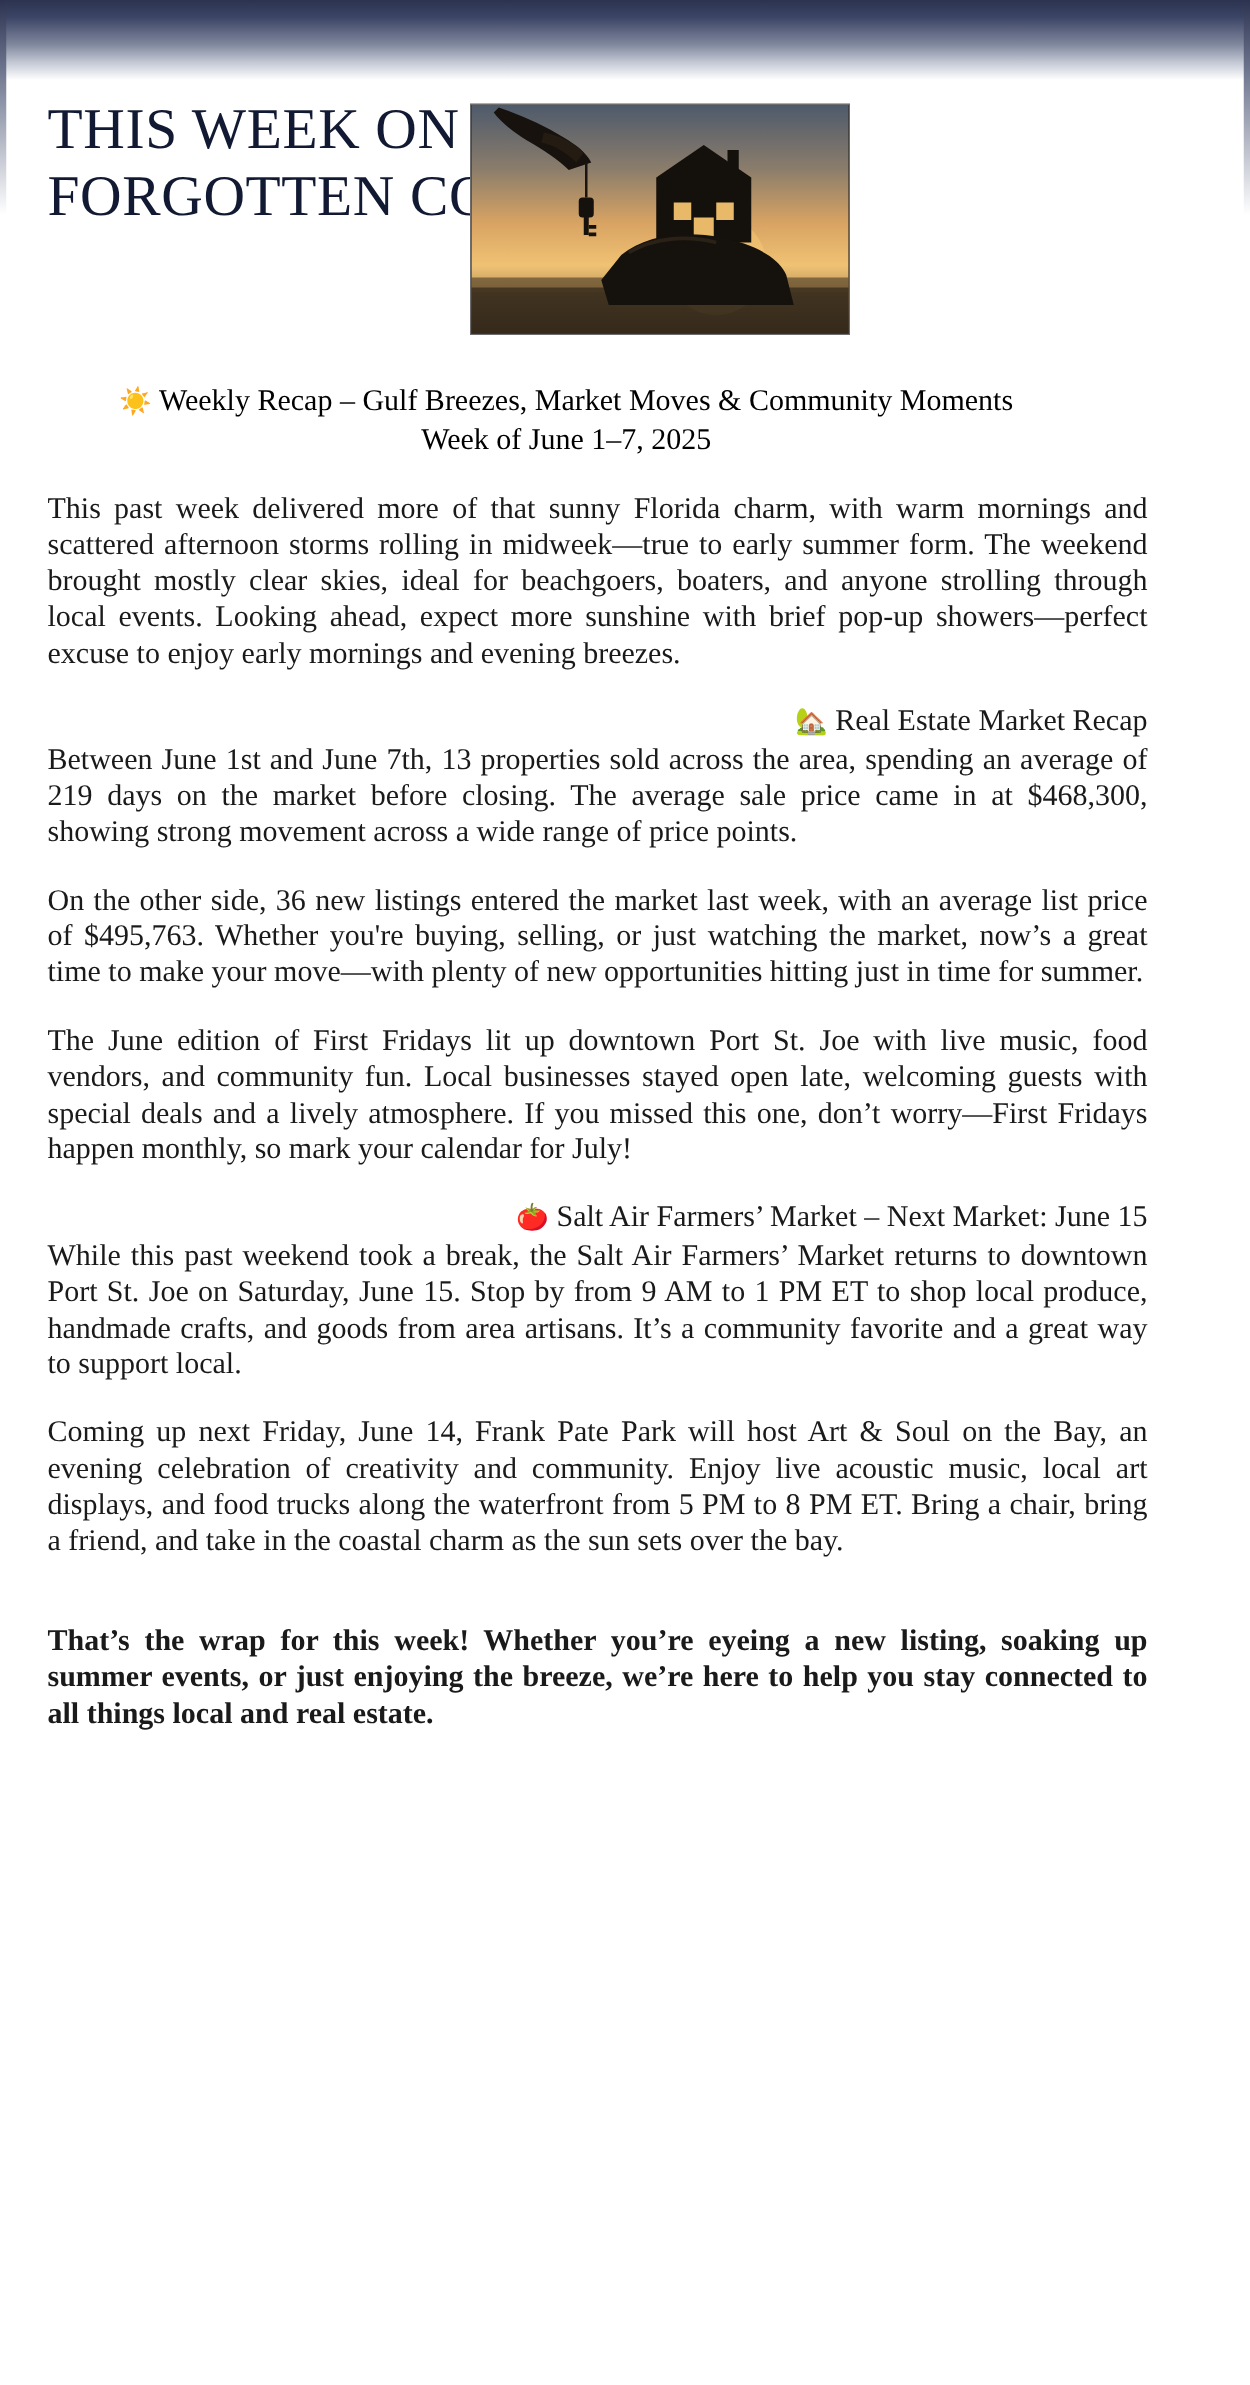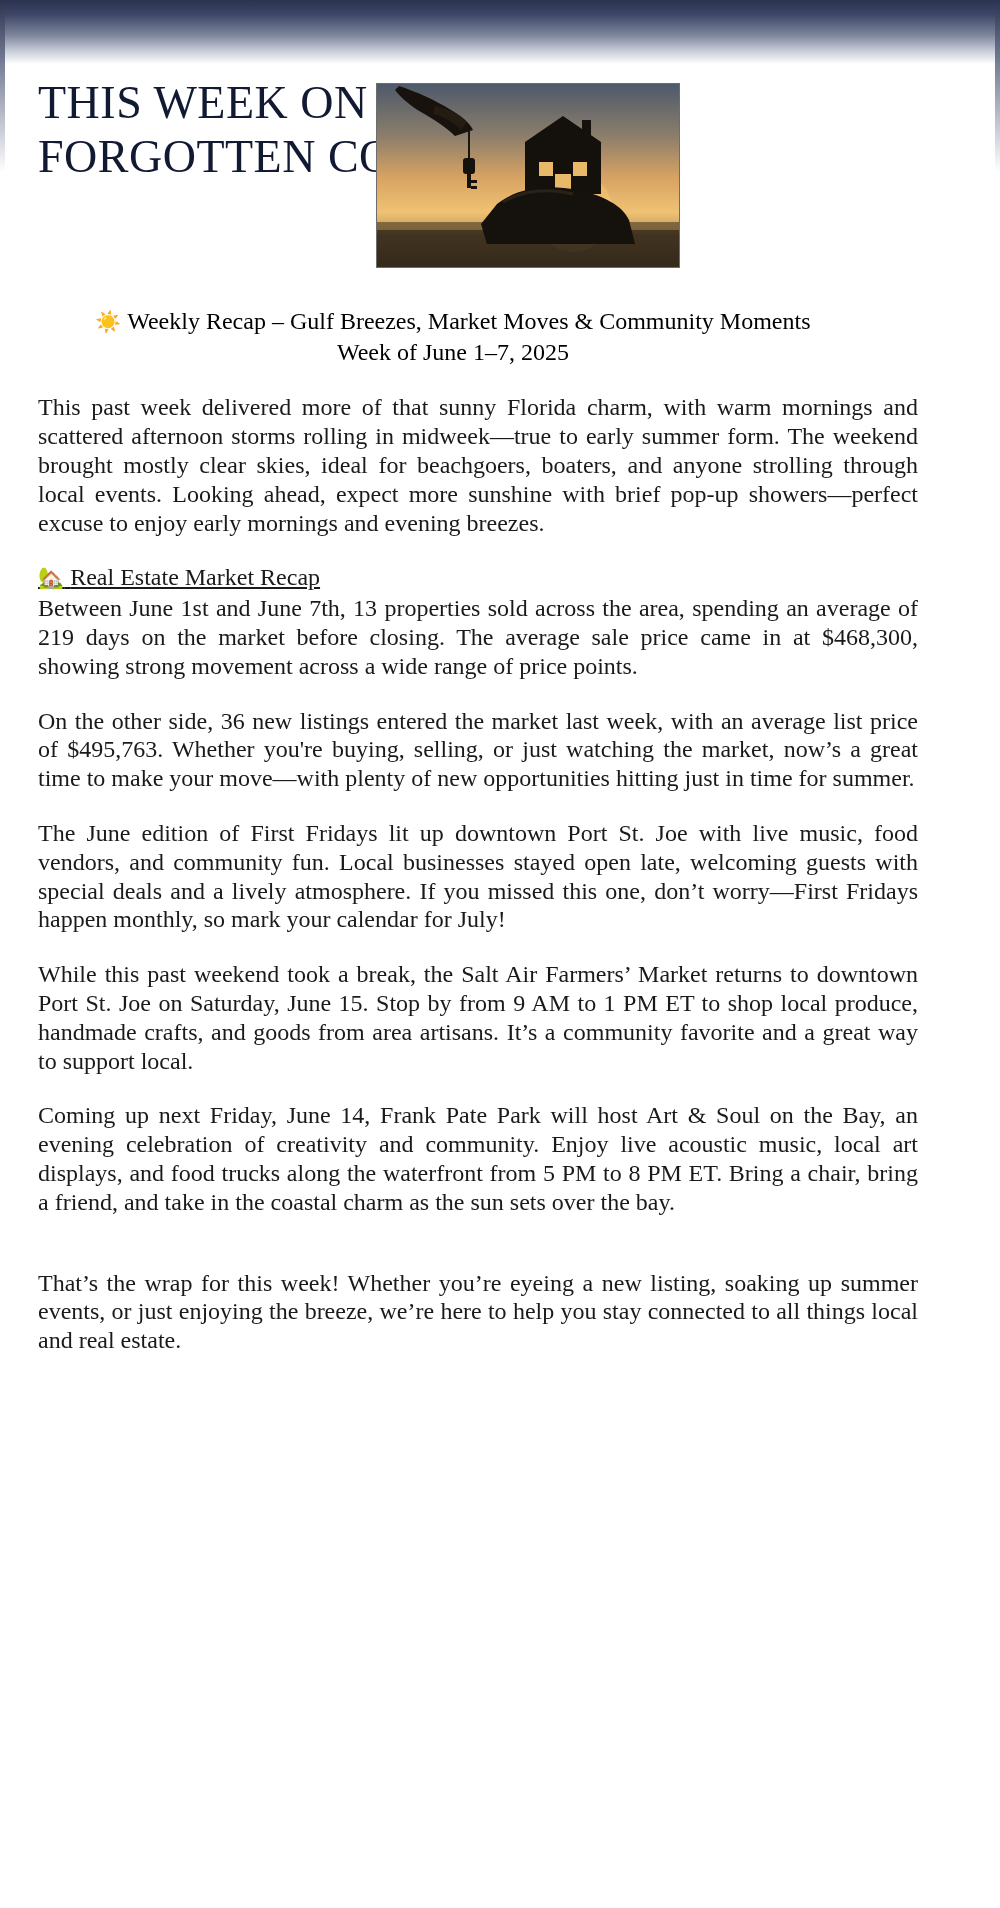--- a/index.html
+++ b/index.html
@@ -87,26 +87,25 @@
     margin: 26px auto 0 auto;
     width: 880px;
     font-size: 24px;
     line-height: 1.2;
   }
   p.just {
     text-align: justify;
     text-justify: inter-word;
     margin: 0 0 26px 0;
   }
-  p.just:last-child { margin-bottom: 0; }
+  p.just:last-child { margin-bottom: 0; font-weight: bold; }
   .sec-head {
     margin: 0 0 2px 0;
-    text-align: left;
+    text-align: right;
     font-size: 24px;
-    text-decoration: underline;
   }
   .emoji {
     font-family: "DejaVu Sans", sans-serif;
     font-size: 21px;
   }
   .spacer-sm { height: 26px; }
 </style>
 </head>
 <body>
 
@@ -173,20 +172,24 @@
 
     <p class="sec-head">
       <span class="emoji">🏡</span>
       <span>Real Estate Market Recap</span>
     </p>
     <p class="just"> Between June 1st and June 7th, 13 properties sold across the area, spending an average of 219 days on the market before closing. The average sale price came in at $468,300, showing strong movement across a wide range of price points.</p>
     <p class="just">On the other side, 36 new listings entered the market last week, with an average list price of $495,763. Whether you're buying, selling, or just watching the market, now’s a great time to make your move—with plenty of new opportunities hitting just in time for summer.</p>
 
     <p class="just"> The June edition of First Fridays lit up downtown Port St. Joe with live music, food vendors, and community fun. Local businesses stayed open late, welcoming guests with special deals and a lively atmosphere. If you missed this one, don’t worry—First Fridays happen monthly, so mark your calendar for July!</p>
 
+    <p class="sec-head">
+      <span class="emoji">🍅</span>
+      <span>Salt Air Farmers’ Market – Next Market: June 15</span>
+    </p>
     <p class="just"> While this past weekend took a break, the Salt Air Farmers’ Market returns to downtown Port St. Joe on Saturday, June 15. Stop by from 9 AM to 1 PM ET to shop local produce, handmade crafts, and goods from area artisans. It’s a community favorite and a great way to support local.</p>
 
     <p class="just"> Coming up next Friday, June 14, Frank Pate Park will host Art &amp; Soul on the Bay, an evening celebration of creativity and community. Enjoy live acoustic music, local art displays, and food trucks along the waterfront from 5 PM to 8 PM ET. Bring a chair, bring a friend, and take in the coastal charm as the sun sets over the bay.</p>
 
     <div class="spacer-sm"></div>
 
     <p class="just">That’s the wrap for this week! Whether you’re eyeing a new listing, soaking up summer events, or just enjoying the breeze, we’re here to help you stay connected to all things local and real estate.</p>
   </div>
 
 </div>

